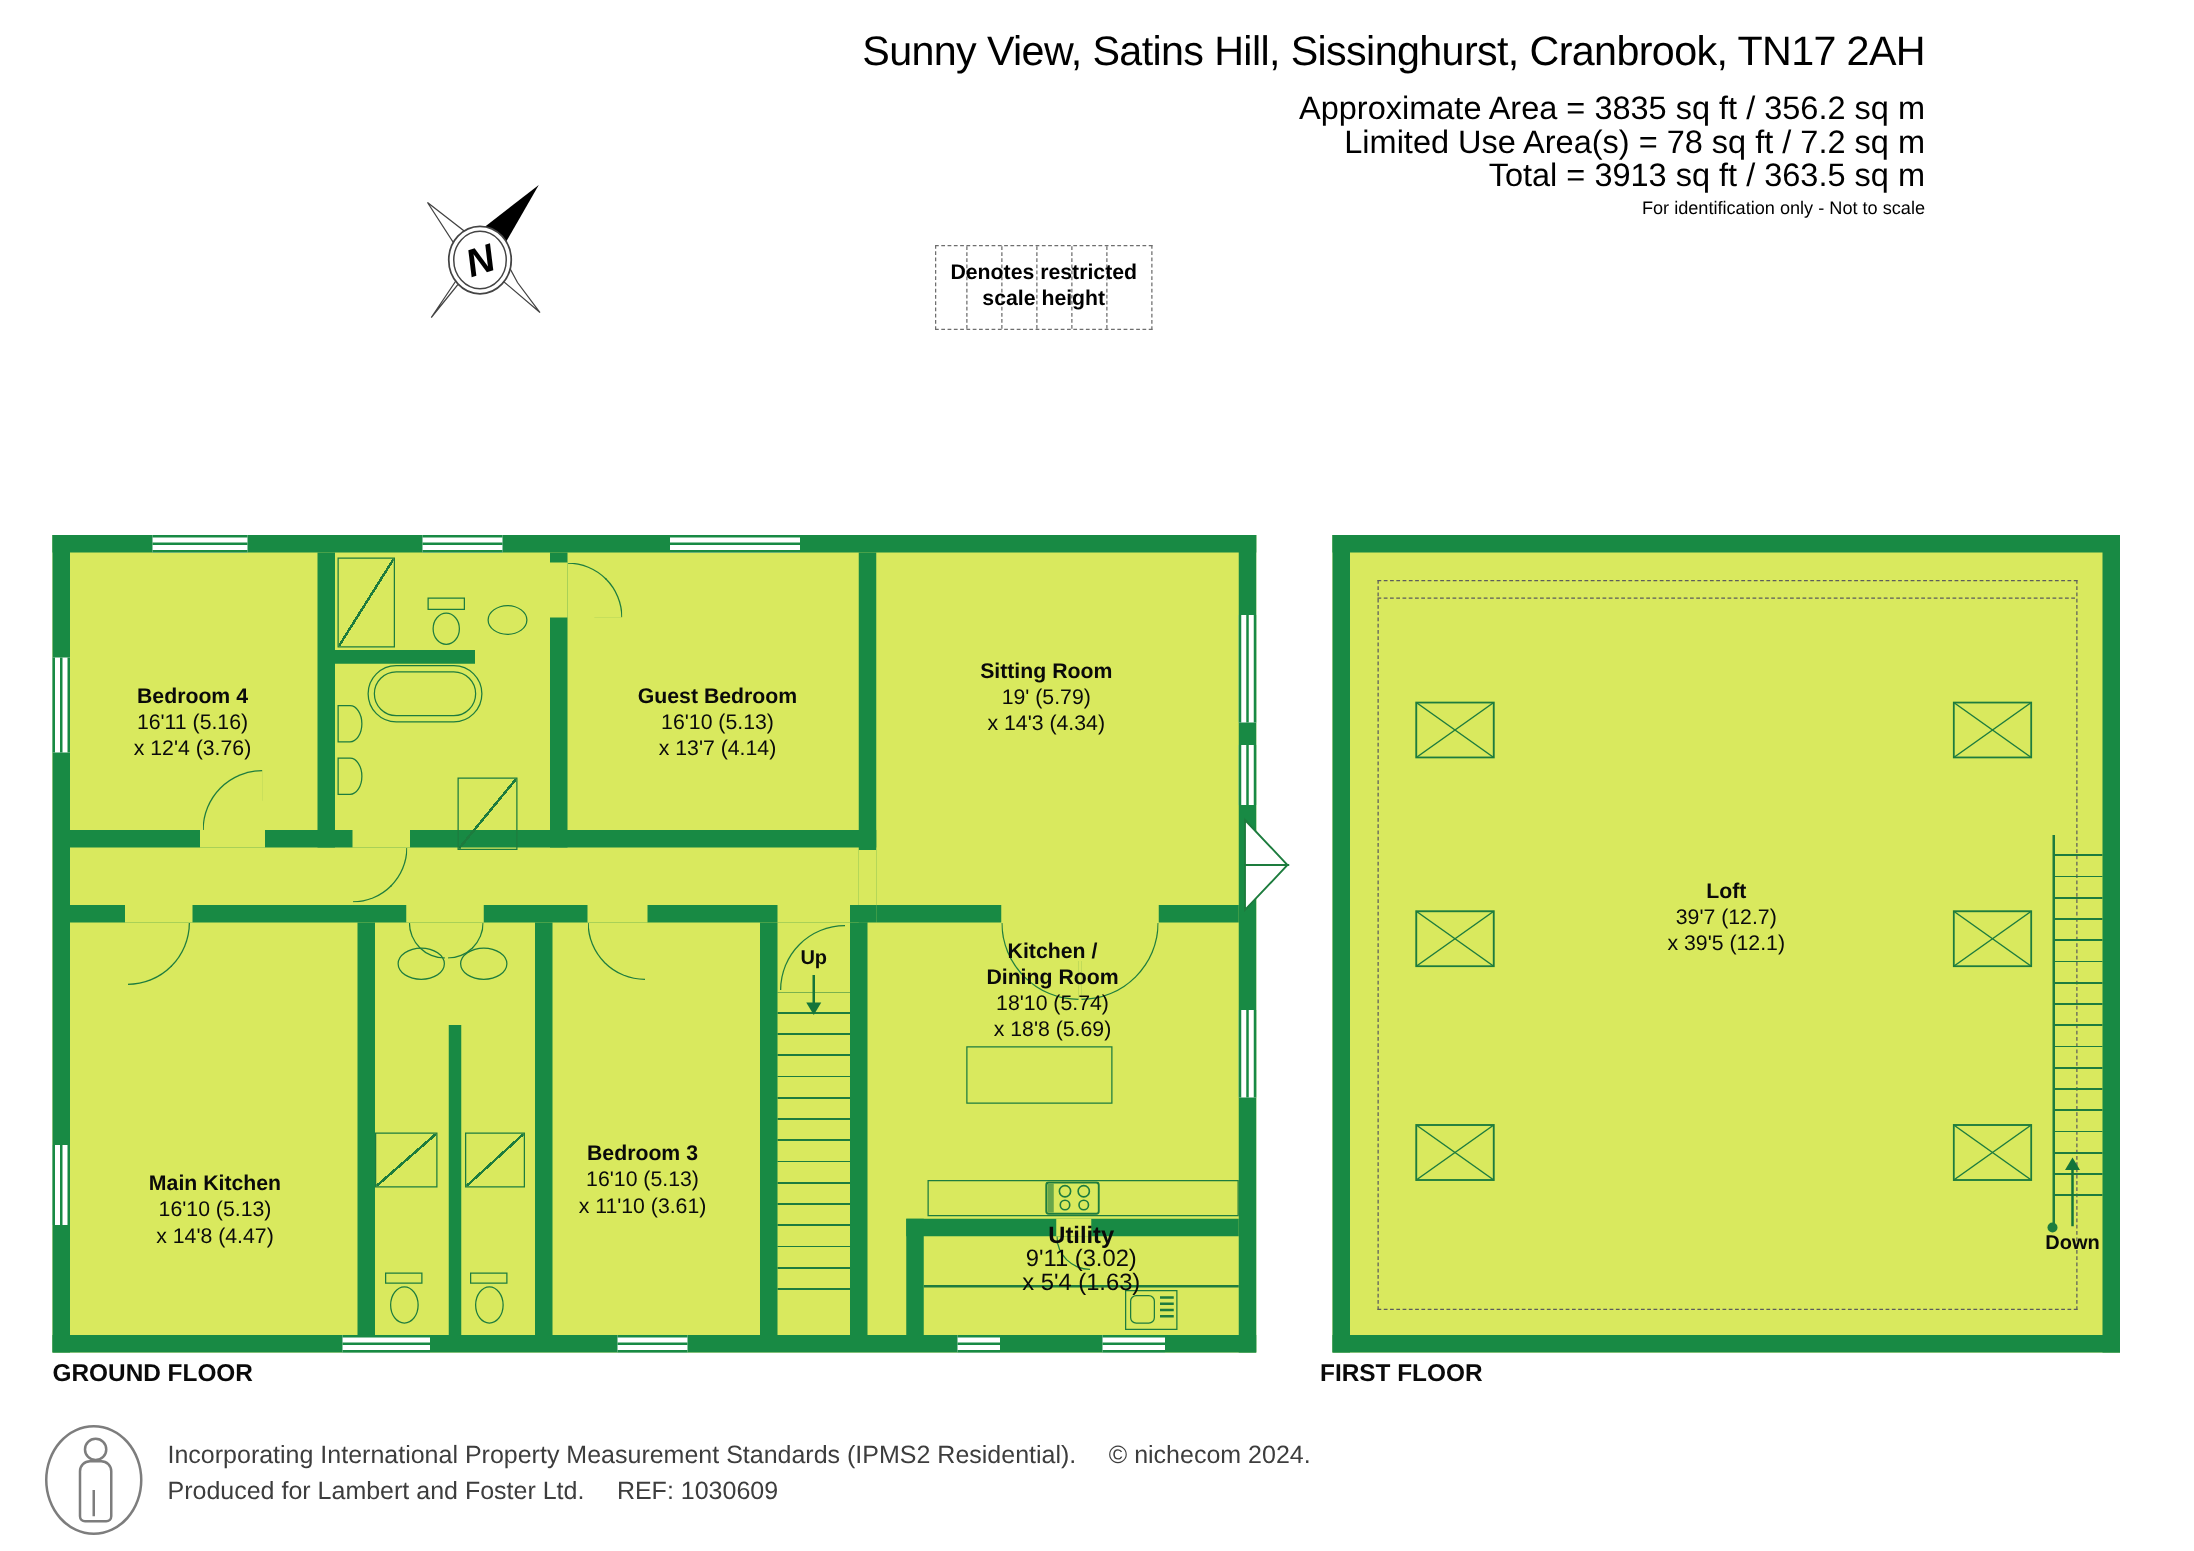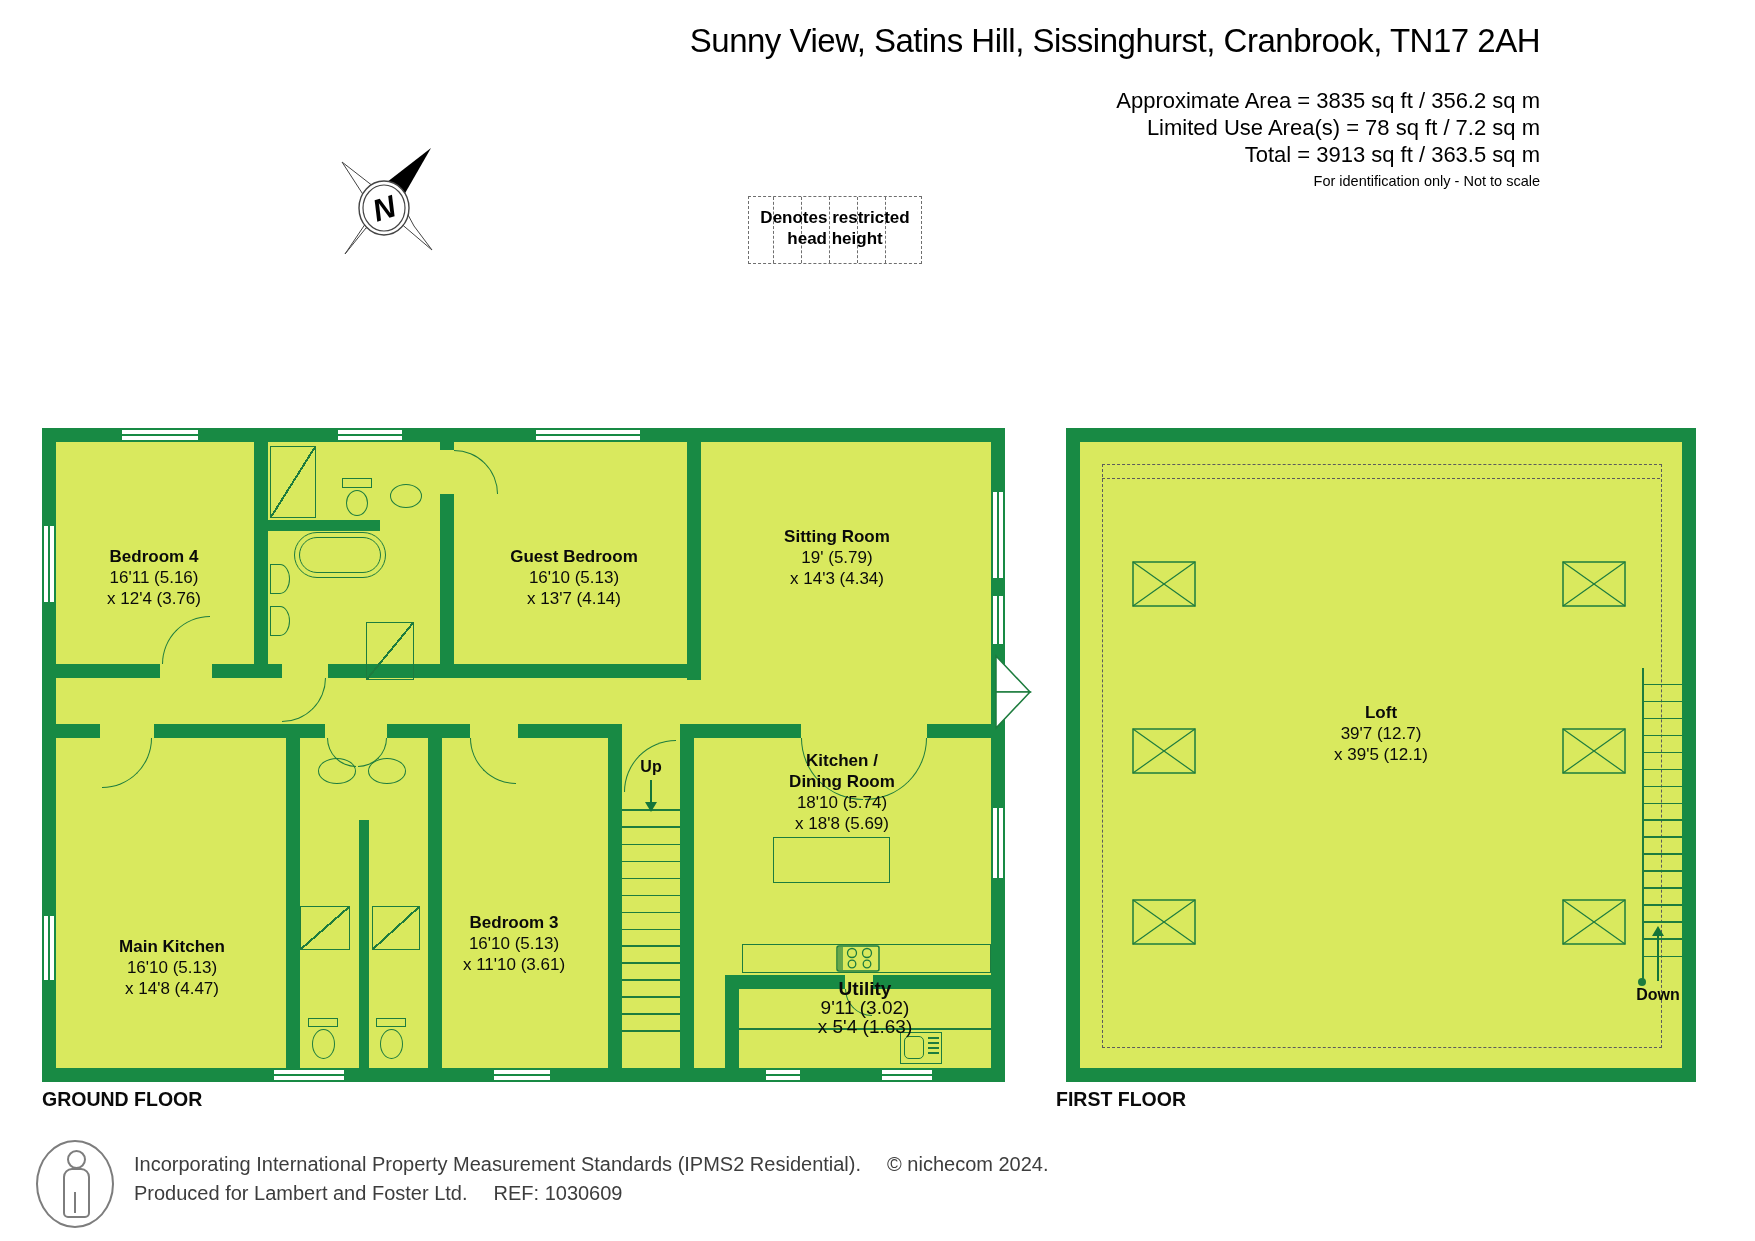--- a/index.html
+++ b/index.html
@@ -27,21 +27,21 @@
   .stem{position:absolute;background:#14753a}
   .tri-down{position:absolute;width:0;height:0;border-left:6px solid transparent;border-right:6px solid transparent;border-top:10px solid #14753a}
   .tri-up{position:absolute;width:0;height:0;border-left:6px solid transparent;border-right:6px solid transparent;border-bottom:10px solid #14753a}
   .stairlbl{position:absolute;font-weight:bold;font-size:16px;text-align:center;color:#0a0a0a}
   .dashline{position:absolute;border:1.5px dashed #5c5c5c;border-width:0}
   .legend{position:absolute;border:1.5px dashed #6e6e6e}
   .vdash{position:absolute;top:0;bottom:0;border-left:1.3px dashed #6e6e6e}
   .legend .ltext{position:absolute;left:0;right:0;top:10px;text-align:center;font-weight:bold;font-size:17px;line-height:21px;z-index:2}
   .header{position:absolute;top:22px;right:215px;text-align:right}
   .title{font-size:33px;font-weight:normal;letter-spacing:-0.5px;white-space:nowrap}
-  .areas{margin-top:27px;font-size:22px;line-height:27px}
+  .areas{margin-top:13px;font-size:26px;line-height:27px}
   .disclaimer{margin-top:5px;font-size:14.5px}
   .floorcap{position:absolute;font-size:19.5px;font-weight:bold;color:#0a0a0a}
   .footer-text{position:absolute;left:134px;top:1150px;font-size:20px;line-height:29px;color:#3d3d3d}
   .spaced{margin-left:26px}
   .ficon{position:absolute;left:36px;top:1140px;width:78px;height:88px;border:2.5px solid #7d7d7d;border-radius:50%;box-sizing:border-box}
   .fhead{position:absolute;left:29px;top:8px;width:15px;height:15px;border:2.5px solid #7d7d7d;border-radius:50%}
   .fbody{position:absolute;left:25px;top:26px;width:23px;height:46px;border:2.5px solid #7d7d7d;border-radius:9px 9px 5px 5px}
   .fleg{position:absolute;left:35.5px;top:50px;width:2.5px;height:21px;background:#7d7d7d}
 </style>
 </head>
@@ -70,21 +70,21 @@
   </svg>
 
   <div class="legend" style="left:748px;top:196px;width:172px;height:66px">
     <div class="vdash" style="left:24px"></div>
     <div class="vdash" style="left:52px"></div>
     <div class="vdash" style="left:80px"></div>
     <div class="vdash" style="left:108px"></div>
     <div class="vdash" style="left:136px"></div>
     <div class="ltext">
       <div>Denotes restricted</div>
-      <div>head height</div>
+      <div>scale height</div>
     </div>
   </div>
 
   <div class="plan" style="left:42px;top:428px;width:963px;height:654px">
 
     <div class="wall" style="left:0;top:0;width:963px;height:14px"></div>
     <div class="wall" style="left:0;top:640px;width:963px;height:14px"></div>
     <div class="wall" style="left:0;top:0;width:14px;height:654px"></div>
     <div class="wall" style="left:949px;top:0;width:14px;height:654px"></div>
 

